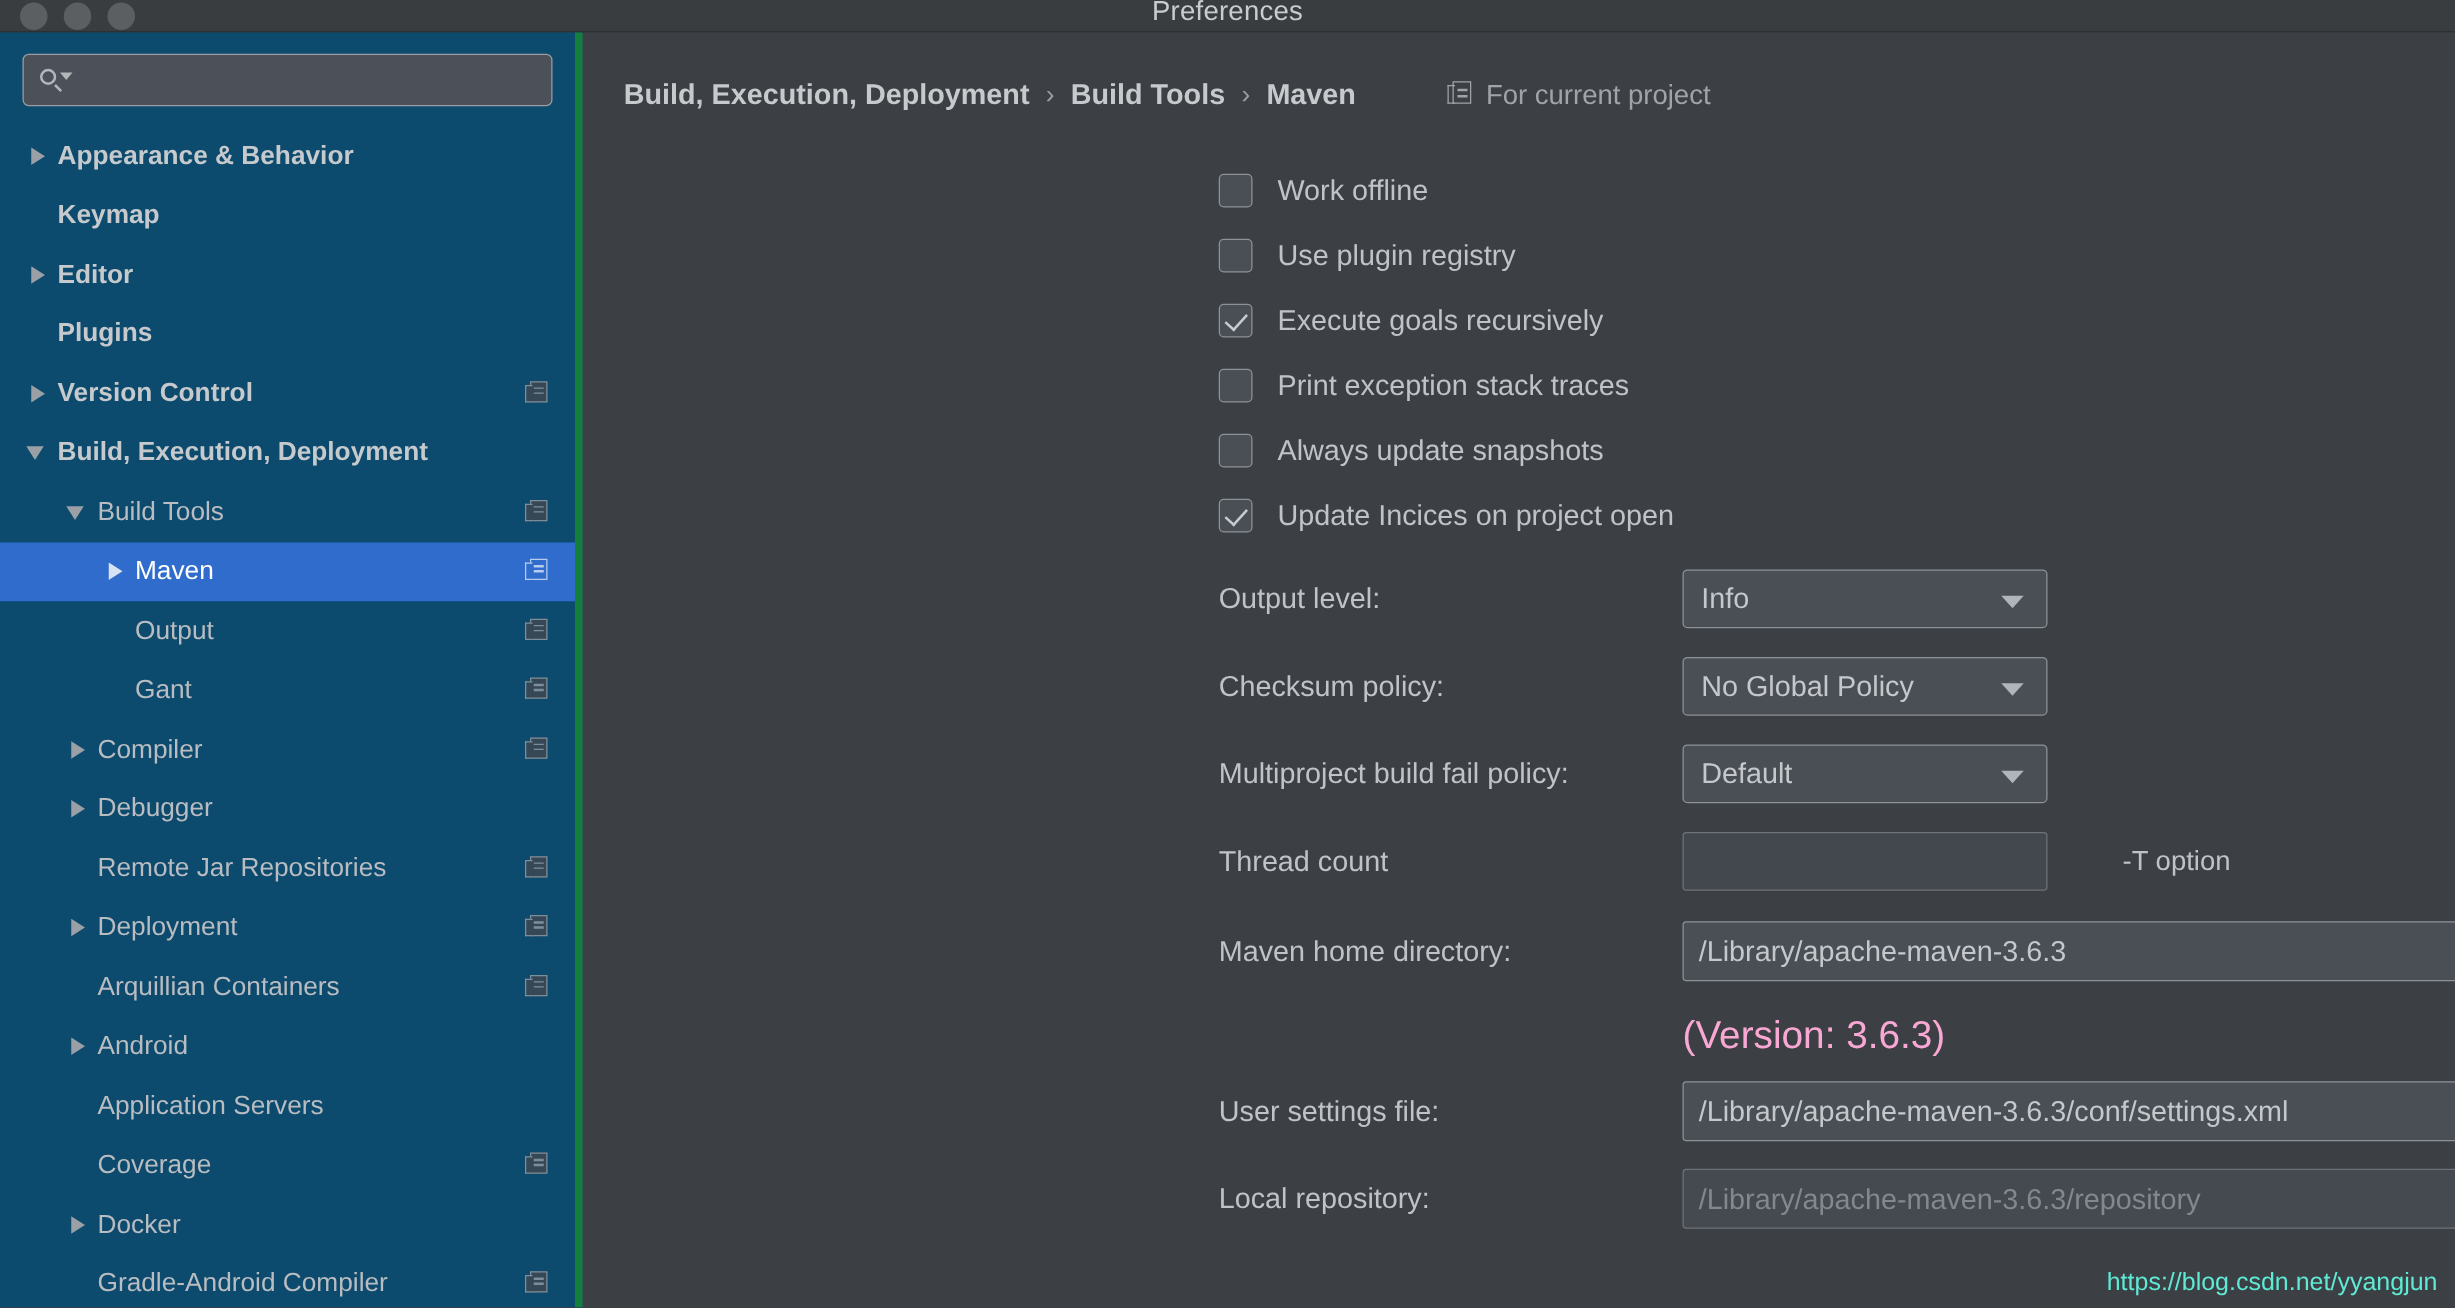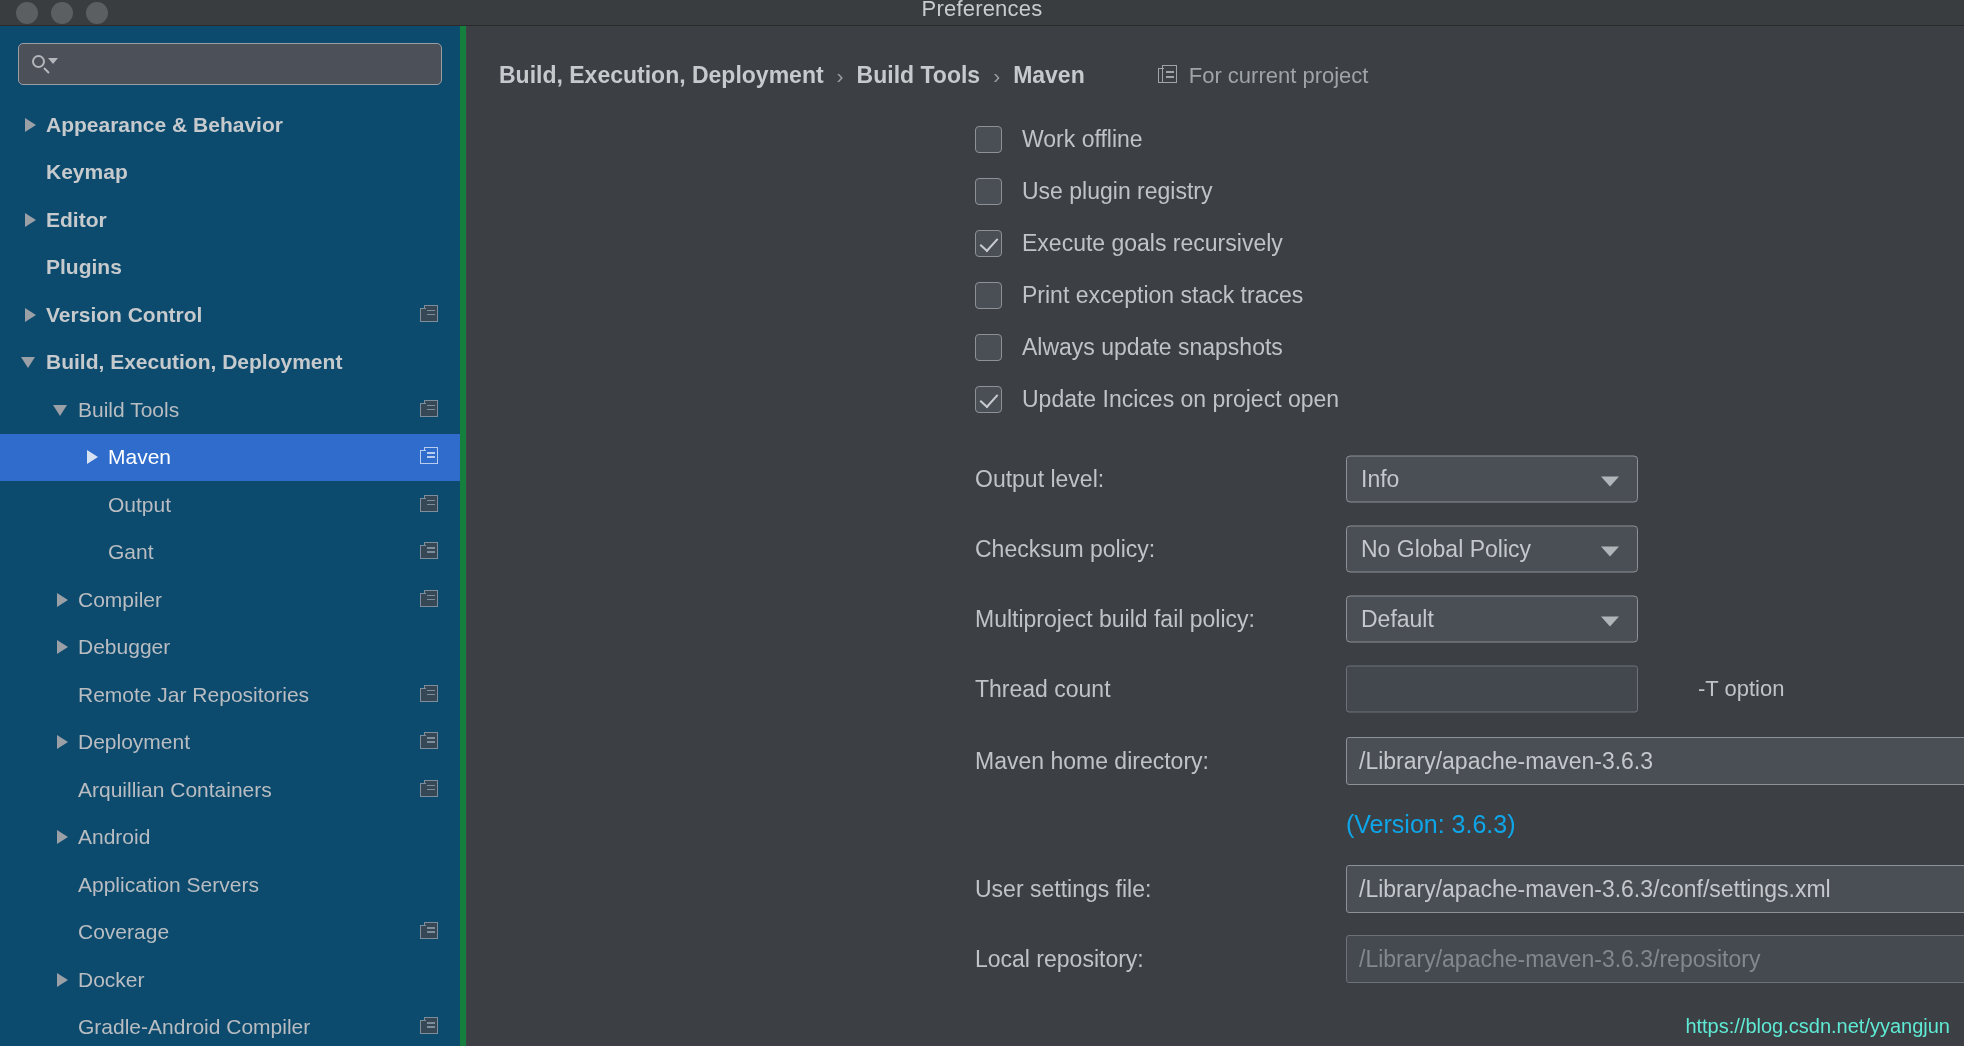--- a/index.html
+++ b/index.html
@@ -128,21 +128,21 @@
     position: absolute; left: 0; top: 3px; width: 6px; height: 15px;
     border: 1.7px solid #9fa4a9; border-right: none;
   }
   .proj-icon .l1, .proj-icon .l2 {
     position: absolute; left: 8px; width: 8px; height: 1.7px; background: #9fa4a9;
   }
   .proj-icon .l1 { top: 6px; } .proj-icon .l2 { top: 11px; }
 
   
   .check-list { position: absolute; left: 508px; top: 100px; }
-  .check-row { display: flex; height: 52px; }
+  .check-row { display: flex; align-items: center; height: 52px; }
   .cb {
     width: 27px; height: 27px; border: 1.6px solid #8d9298; border-radius: 4px;
     background: #4a4f55; position: relative; flex: 0 0 auto;
   }
   .cb.checked::after {
     content: ""; position: absolute; left: 8px; top: 3px;
     width: 8px; height: 15px; border: solid #c8ccd0;
     border-width: 0 2.6px 2.6px 0; transform: rotate(42deg);
   }
   .check-label { margin-left: 20px; color: #bfc3c7; font-size: 23px; }
@@ -176,21 +176,21 @@
   }
   .wide-field {
     position: absolute; left: 879px; top: 50%; transform: translateY(-50%);
     height: 48px; border: 1px solid #8d9298; border-radius: 3px;
     background: #4a4f55; display: flex; align-items: center;
     color: #c4c8cc; font-size: 23px; padding: 0 12px;
   }
   .wide-field.disabled { color: #83888d; background: #454a50; border-color: #6d7279; }
   .mh { width: 998px; }
   .version-note {
-    position: absolute; left: 879px; color: #0ea5e9; font-size: 25px;
+    position: absolute; left: 879px; color: #f9a8d4; font-size: 31px;
   }
   .file-field { width: 893px; }
 
   .watermark {
     position: absolute; right: 14px; bottom: 8px;
     color: #5eead4; font-size: 20px; padding-left: 37px;
   }
 </style>
 </head>
 <body>

